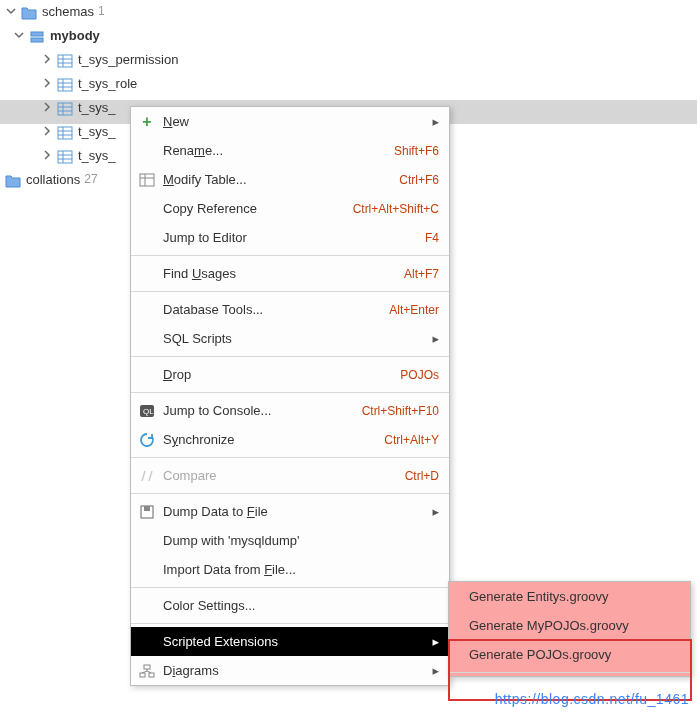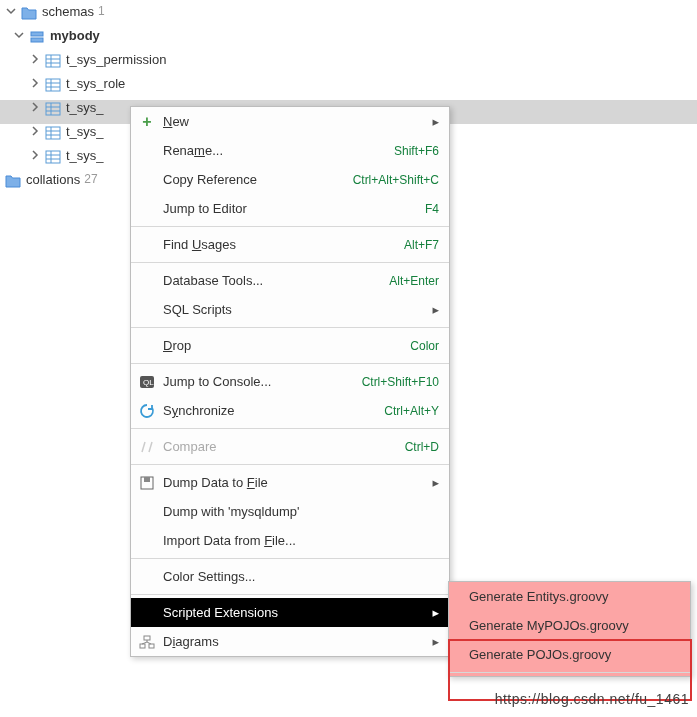--- a/index.html
+++ b/index.html
@@ -32,21 +32,21 @@
   }
   .toggle.down svg { transform: rotate(0deg); }
   .toggle.right svg { transform: rotate(-90deg); }
   .icon { width: 18px; height: 18px; margin-right: 4px; display:inline-flex; align-items:center; justify-content:center;}
   .folder-icon { color:#4a8bd6; }
   .db-icon { color:#5b9bd5; }
   .table-icon { color:#5b9bd5; }
   .tree-label { color:#333; }
   .badge { color:#999; font-size:12px; margin-left:4px;}
   .indent1 { padding-left: 12px; }
-  .indent2 { padding-left: 28px; }
+  .indent2 { padding-left: 40px; }
 
   .context-menu {
     position: absolute;
     left: 130px;
     top: 106px;
     width: 320px;
     background: #fdfdfd;
     border: 1px solid #bdbdbd;
     box-shadow: 2px 2px 6px rgba(0,0,0,0.2);
   }
@@ -64,21 +64,21 @@
   .menu-item.highlight .submenu-arrow { color:#fff; }
   .menu-item.disabled { color:#aaa; }
   .menu-icon {
     width: 24px; height: 24px;
     display: inline-flex; align-items:center; justify-content:center;
     margin-right: 4px;
     color:#6a6a6a;
   }
   .menu-label { flex: 0 0 auto; }
   .menu-label u { text-decoration: underline; }
-  .shortcut { margin-left:auto; color:#15803d; font-size:12px; }
+  .shortcut { margin-left:auto; color:#c2410c; font-size:12px; }
   .submenu-arrow { margin-left:auto; color:#555; }
   .separator { height:1px; background:#d8d8d8; margin: 3px 0;}
 
   .submenu {
     position: absolute;
     left: 448px;
     top: 581px;
     width: 243px;
     background: #fca5a5;
     border: 1px solid #bdbdbd;
@@ -91,21 +91,21 @@
     top: 639px;
     width: 244px;
     height: 62px;
     border: 2px solid #d93434;
     pointer-events: none;
   }
   .watermark {
     position: absolute;
     right: 8px;
     bottom: 10px;
-    color: #404040;
+    color: #3b82f6;
     font-size: 14px;
     letter-spacing: 0.5px;
     pointer-events: none;
   }
 </style>
 </head>
 <body>
 
 <div class="tree">
   <div class="tree-row">
@@ -239,20 +239,31 @@
     <span class="menu-icon" style="color:#4a9e4a;font-size:16px;font-weight:bold;">+</span>
     <span class="menu-label"><u>N</u>ew</span>
     <span class="submenu-arrow">▸</span>
   </div>
   <div class="menu-item">
     <span class="menu-icon"></span>
     <span class="menu-label">Rena<u>m</u>e...</span>
     <span class="shortcut">Shift+F6</span>
   </div>
   <div class="menu-item">
+    <span class="menu-icon">
+      <svg width="16" height="14" viewBox="0 0 16 14">
+          <rect x="1" y="1" width="14" height="12" fill="none" stroke="#888"></rect>
+          <line x1="1" y1="5" x2="15" y2="5" stroke="#888"></line>
+          <line x1="6" y1="1" x2="6" y2="13" stroke="#888"></line>
+        </svg>
+    </span>
+    <span class="menu-label"><u>M</u>odify Table...</span>
+    <span class="shortcut">Ctrl+F6</span>
+  </div>
+  <div class="menu-item">
     <span class="menu-icon"></span>
     <span class="menu-label">Copy Reference</span>
     <span class="shortcut">Ctrl+Alt+Shift+C</span>
   </div>
   <div class="menu-item">
     <span class="menu-icon"></span>
     <span class="menu-label">Jump to Editor</span>
     <span class="shortcut">F4</span>
   </div>
   <div class="separator"></div>
@@ -269,21 +280,21 @@
   </div>
   <div class="menu-item">
     <span class="menu-icon"></span>
     <span class="menu-label">SQL Scripts</span>
     <span class="submenu-arrow">▸</span>
   </div>
   <div class="separator"></div>
   <div class="menu-item">
     <span class="menu-icon"></span>
     <span class="menu-label"><u>D</u>rop</span>
-    <span class="shortcut">Color</span>
+    <span class="shortcut">POJOs</span>
   </div>
   <div class="separator"></div>
   <div class="menu-item">
     <span class="menu-icon">
       <svg width="16" height="14" viewBox="0 0 16 14">
           <rect x="1" y="1" width="14" height="12" rx="2" fill="#555"></rect>
           <text x="4" y="10" font-size="8" fill="#fff">QL</text>
         </svg>
     </span>
     <span class="menu-label">Jump to Console...</span>

